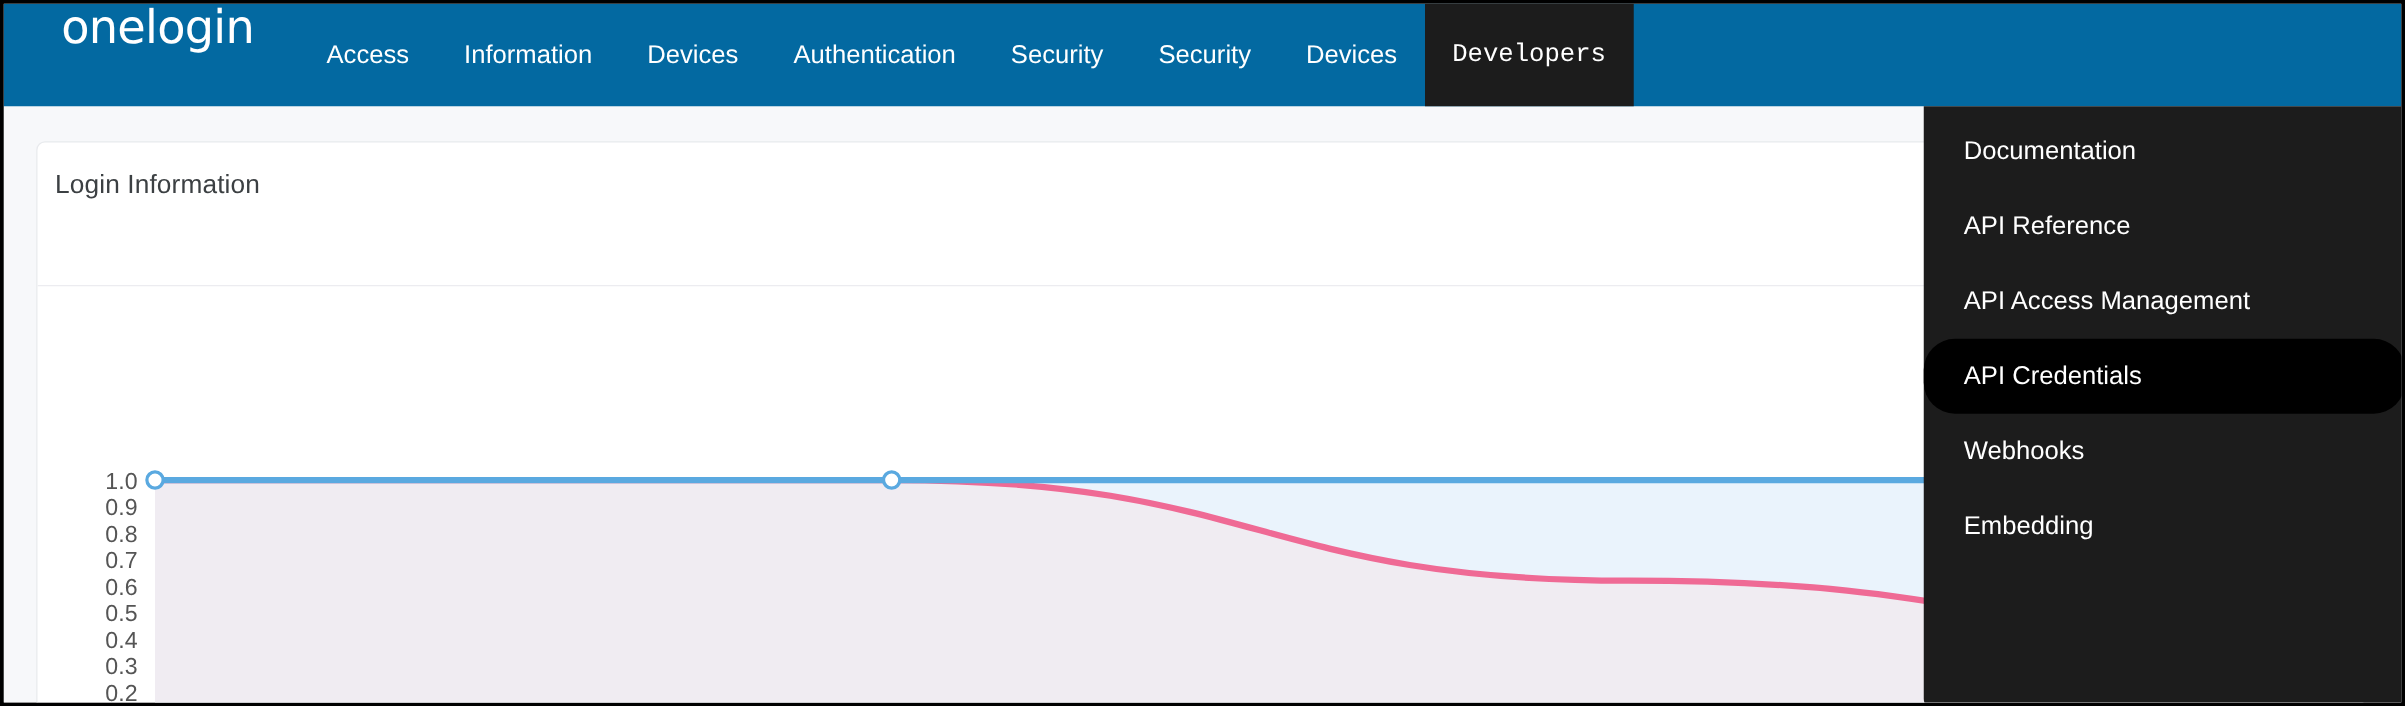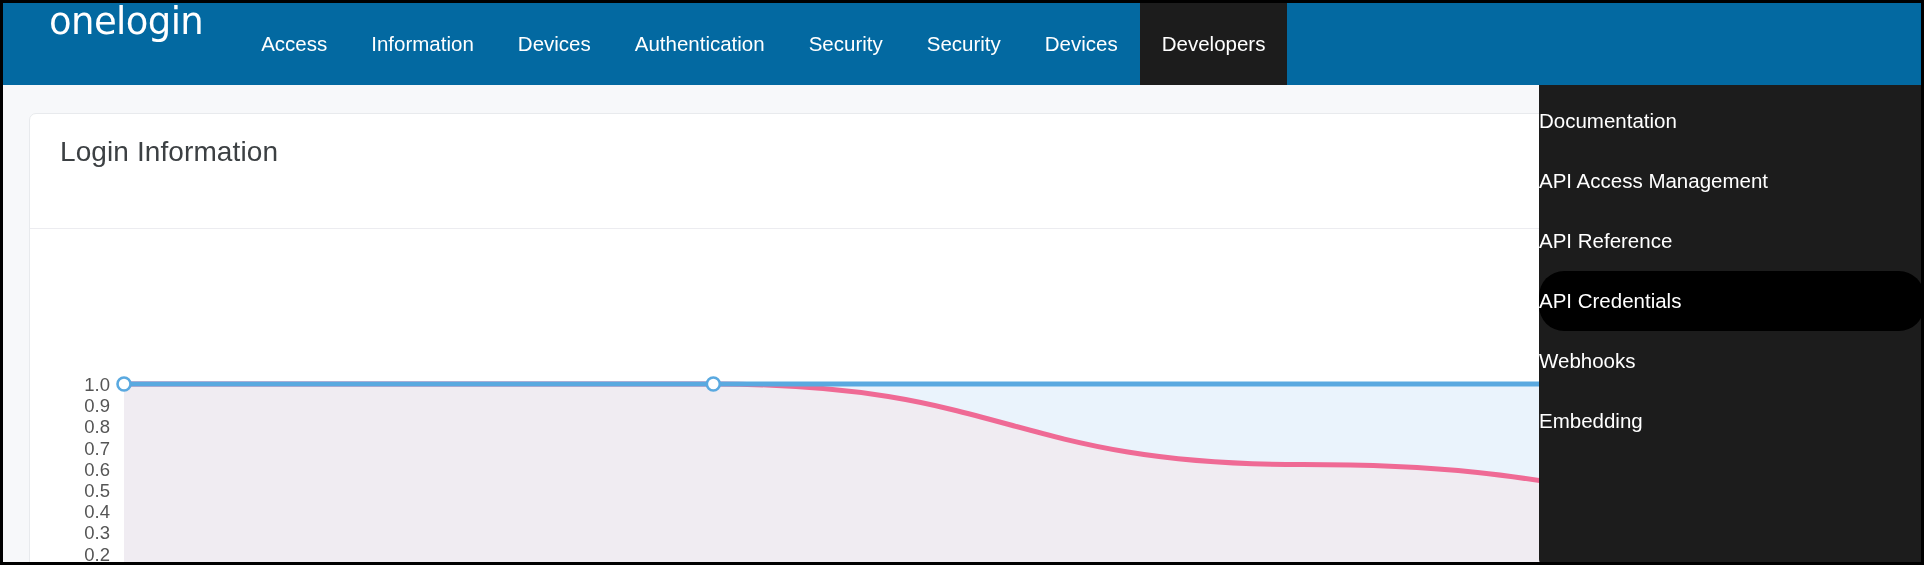--- a/index.html
+++ b/index.html
@@ -58,20 +58,21 @@
     padding: 0 22px;
     height: 82px;
     display: flex;
     align-items: center;
     white-space: nowrap;
     cursor: pointer;
     box-sizing: border-box;
   }
   .nav-item.active {
     background: #1c1c1c;
+    font-family: Liberation Mono, monospace;
   }
 
   
   #content-area {
     position: absolute;
     left: 0;
     top: 82px;
     width: 1918px;
     height: 477px;
     background: #f7f8fa;
@@ -85,23 +86,23 @@
     width: 1862px;
     height: 470px;
     background: #ffffff;
     border: 1px solid #e8eaed;
     border-radius: 7px;
     box-sizing: border-box;
     overflow: hidden;
   }
   #card-title {
     position: absolute;
-    left: 30px;
+    left: 14px;
     top: 22px;
-    font-size: 28px;
+    font-size: 21px;
     color: #3c4043;
     font-weight: 400;
     letter-spacing: 0.1px;
     white-space: nowrap;
   }
   #card-divider {
     position: absolute;
     left: 0;
     top: 114px;
     width: 100%;
@@ -136,20 +137,21 @@
     background: #1c1c1c;
     border-bottom-left-radius: 9px;
     z-index: 60;
     padding-top: 6px;
     box-sizing: border-box;
   }
   .menu-item {
     height: 60px;
     display: flex;
     align-items: center;
+    padding-left: 32px;
     color: #ffffff;
     font-size: 20.5px;
     font-weight: 400;
     white-space: nowrap;
     cursor: pointer;
     box-sizing: border-box;
   }
   .menu-item.highlighted {
     background: #000000;
     border-radius: 25px;
@@ -232,24 +234,24 @@
       </div>
 
     </div>
   </div>
 
   <div id="developers-menu">
       <div class="menu-item">
         <span>Documentation</span>
       </div>
       <div class="menu-item">
+        <span>API Reference</span>
+      </div>
+      <div class="menu-item">
         <span>API Access Management</span>
-      </div>
-      <div class="menu-item">
-        <span>API Reference</span>
       </div>
       <div class="menu-item highlighted">
         <span>API Credentials</span>
       </div>
       <div class="menu-item">
         <span>Webhooks</span>
       </div>
       <div class="menu-item">
         <span>Embedding</span>
       </div>

